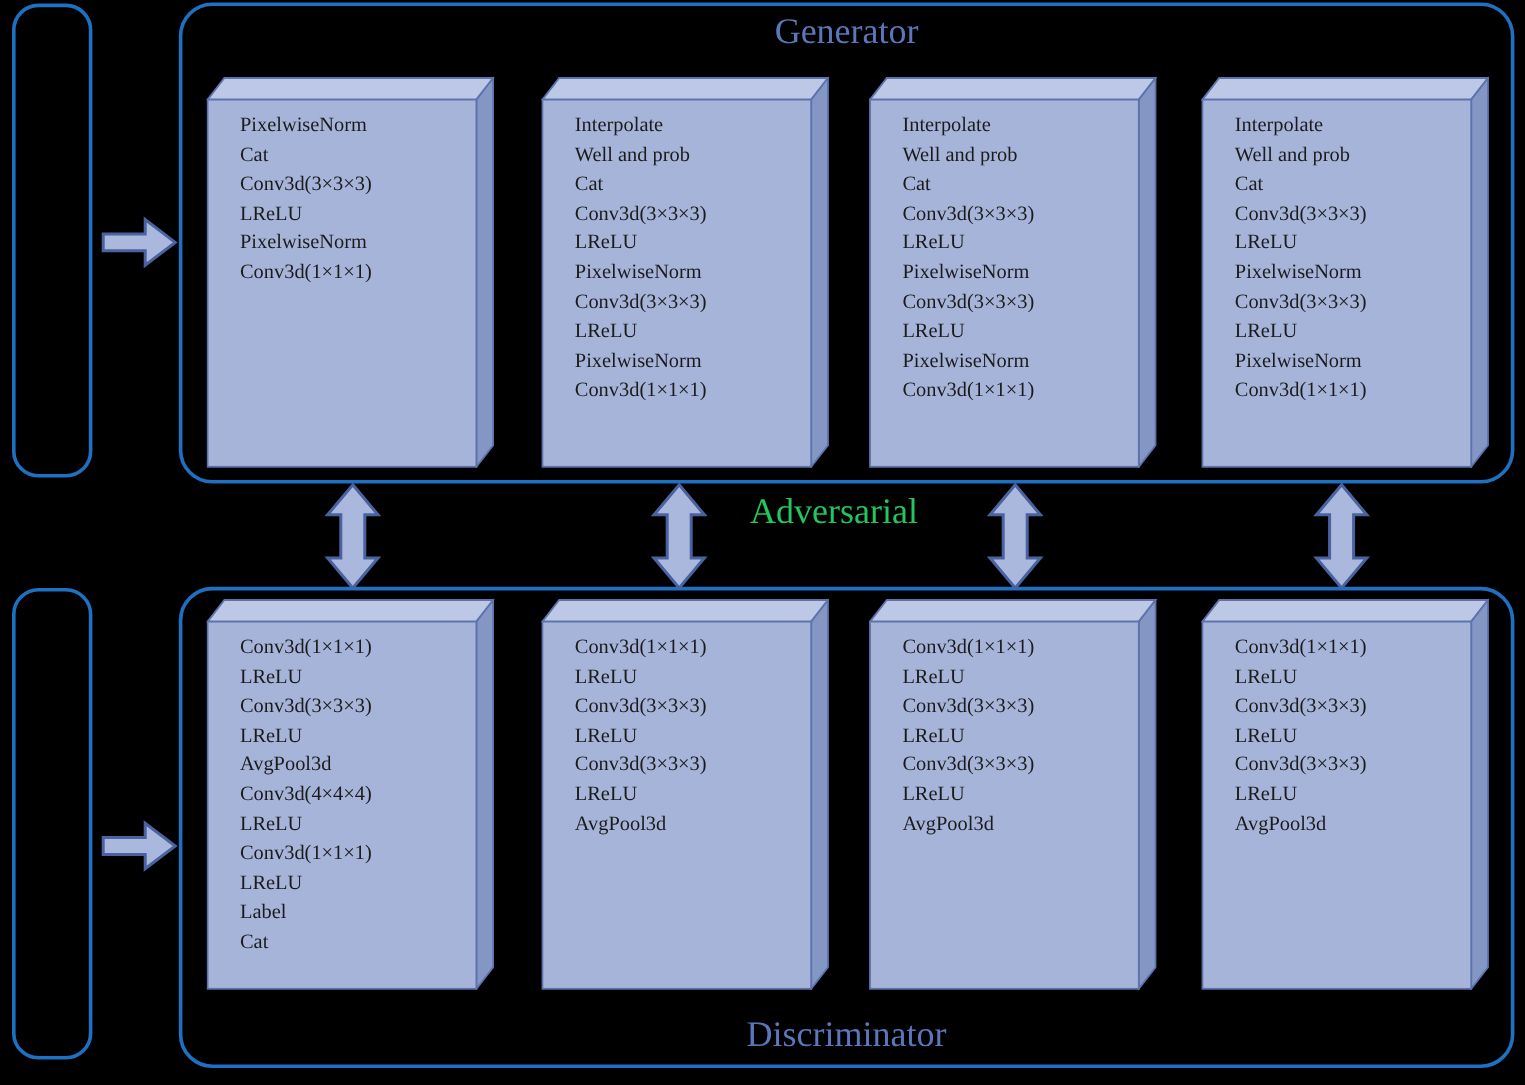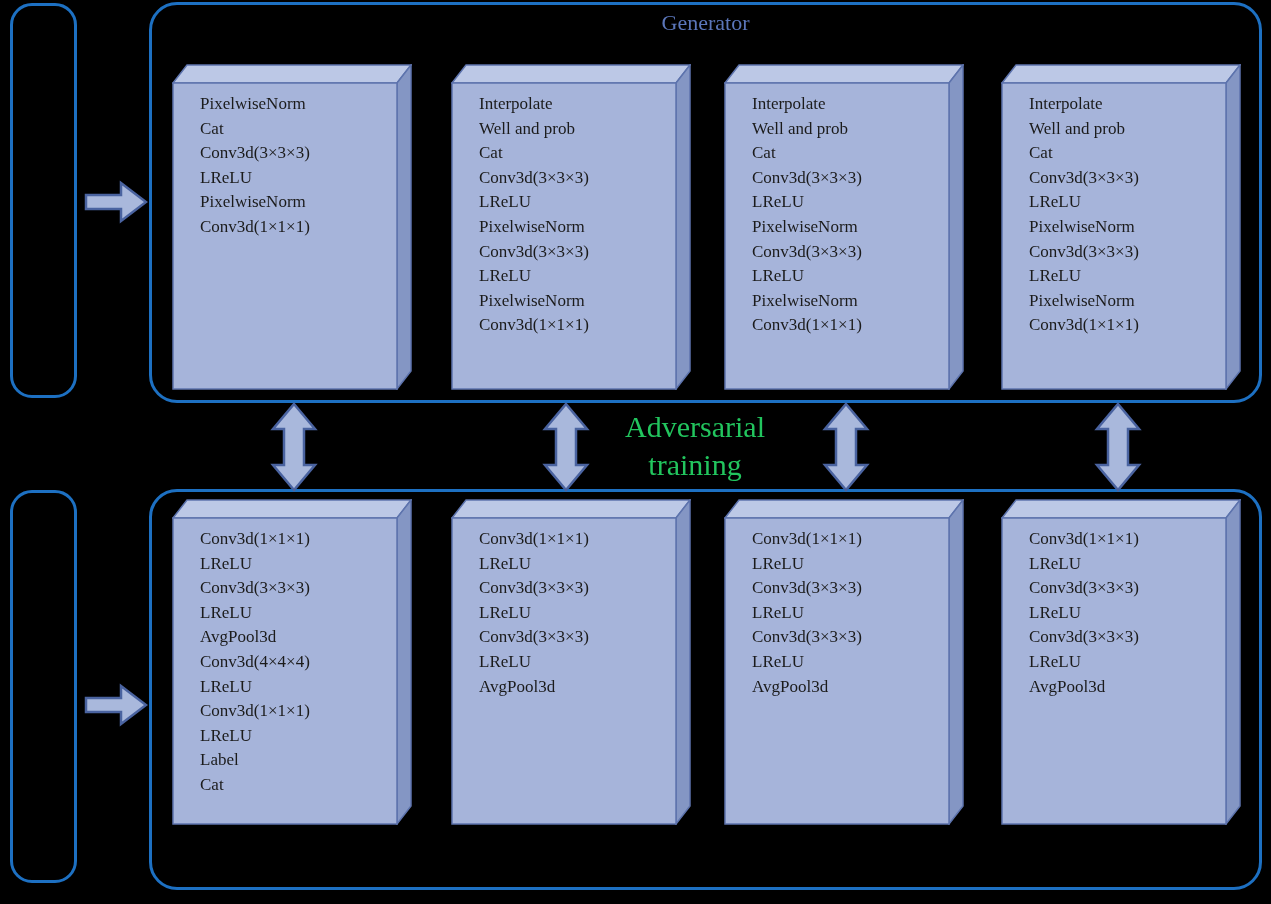--- a/index.html
+++ b/index.html
@@ -34,21 +34,21 @@
     background: transparent;
     box-sizing: border-box;
   }
   .pill-top    { left: 10px; top: 3px;   width: 67px; height: 395px; }
   .pill-bottom { left: 10px; top: 490px; width: 67px; height: 393px; }
 
   
   .big-label {
     position: absolute;
     color: #5b76ba;
-    font-size: 22px;
+    font-size: 30px;
     white-space: nowrap;
     text-align: center;
   }
   .gen-title  { left: 149px; top: 10px;  width: 1113px; }
   .disc-title { left: 149px; top: 846px; width: 1113px; }
   .adv-label  {
     position: absolute;
     left: 545px; top: 408px; width: 300px;
     color: #22c55e;
     font-size: 30px;
@@ -102,24 +102,24 @@
 
 <div class="stage">
 
   <div class="pill pill-top"></div>
   <div class="pill pill-bottom"></div>
 
   <div class="container gen-container"></div>
   <div class="big-label gen-title">Generator</div>
 
   <div class="container disc-container"></div>
+  <div class="big-label disc-title">Discriminator</div>
 
   <div class="adv-label">
       <div>Adversarial</div>
-      <div>training</div>
     </div>
 
   <div class="block3d gb1">
     <svg class="box-svg" width="240" height="326" viewBox="0 0 240 326">
       <polygon class="f-top" points="1,19 15,1 239,1 225,19"></polygon>
       <polygon class="f-side" points="225,19 239,1 239,307 225,325"></polygon>
       <rect class="f-front" x="1" y="19" width="224" height="306"></rect>
     </svg>
     <div class="block-lines">
         <div>PixelwiseNorm</div>

